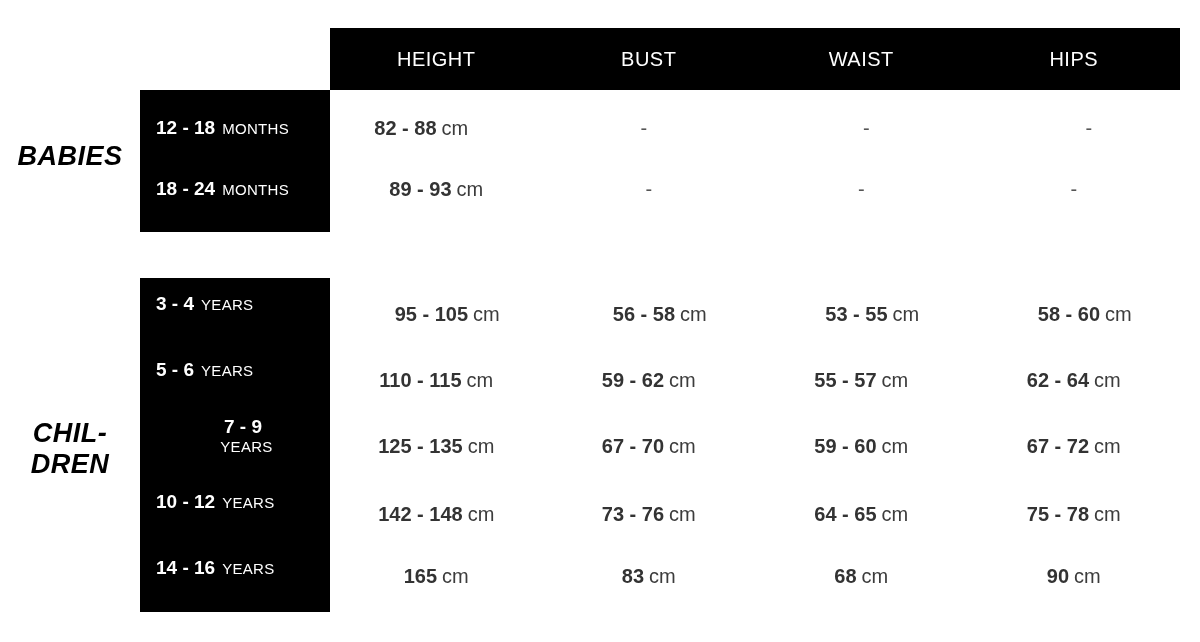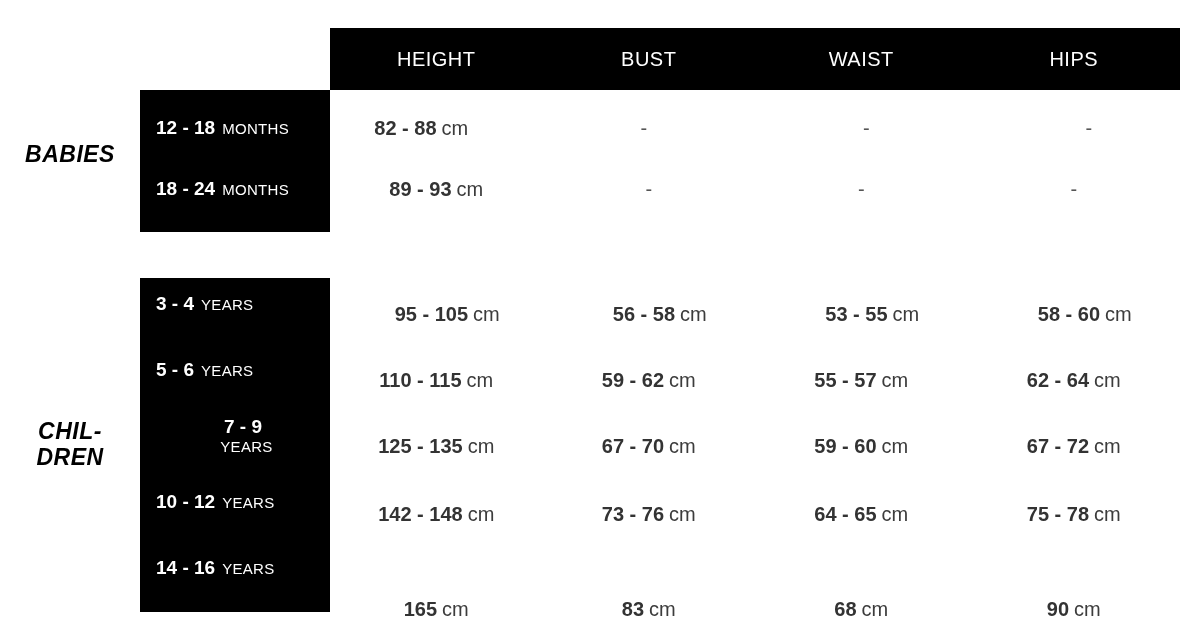--- a/index.html
+++ b/index.html
@@ -43,21 +43,21 @@
   }
 
   
   .group-label {
     position: absolute;
     left: 0;
     width: 140px;
     text-align: center;
     font-style: italic;
     font-weight: bold;
-    font-size: 23px;
+    font-size: 27px;
     color: #000000;
     letter-spacing: 0.5px;
     line-height: 1.15;
   }
   .group-label.babies { top: 141px; }
   .group-label.children { top: 418px; }
 
   
   .size-block {
     position: absolute;
@@ -248,21 +248,21 @@
     </div>
     <div class="cell">
       <span class="v">75 - 78</span><span class="u">cm</span>
     </div>
   </div>
 
   <div class="size-row" style="top:548px;">
     <span class="num">14 - 16</span>
     <span class="unit">YEARS</span>
   </div>
-  <div class="meas-row single" style="top:589px;justify-content:flex-end;">
+  <div class="meas-row single" style="top:556px;justify-content:flex-end;">
     <div class="cell">
       <span class="v">165</span><span class="u">cm</span>
     </div>
     <div class="cell">
       <span class="v">83</span><span class="u">cm</span>
     </div>
     <div class="cell">
       <span class="v">68</span><span class="u">cm</span>
     </div>
     <div class="cell">

